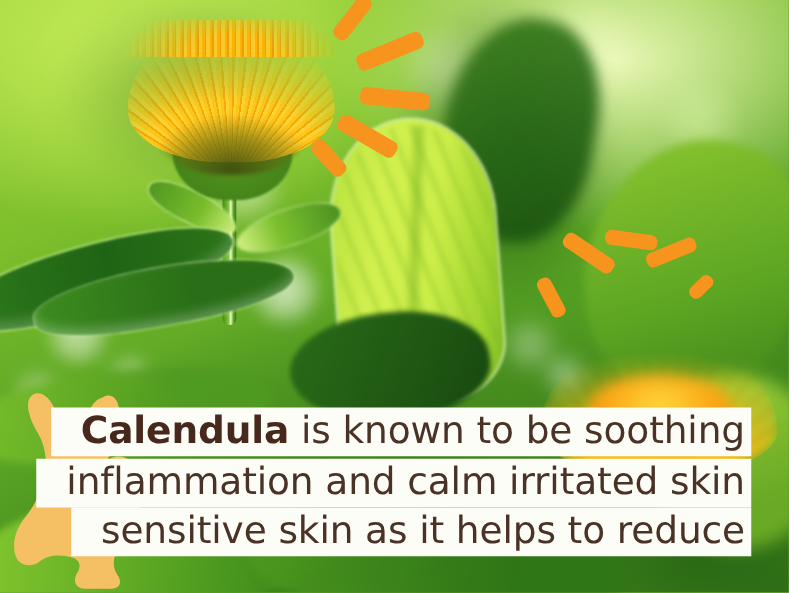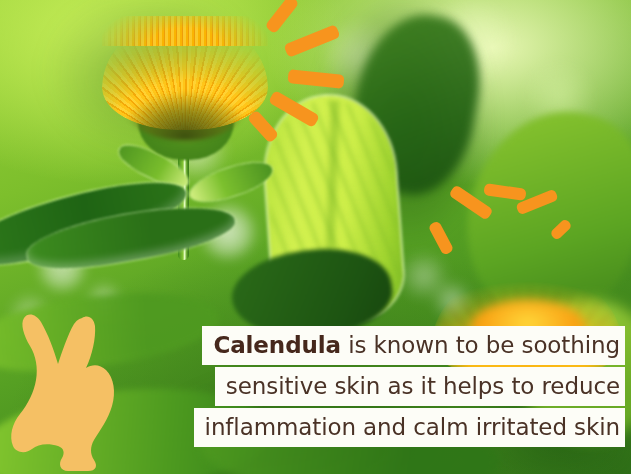--- a/index.html
+++ b/index.html
@@ -209,25 +209,25 @@
   
   #caption{
     position:absolute;left:0;top:326px;width:631px;height:120px;
     display:flex;flex-direction:column;align-items:flex-end;
   }
   .cap-line{
     display:inline-block;
     background:#FDFDF7;
     color:#4a3226;
     font-family:"DejaVu Sans", sans-serif;
-    font-size:23px;
+    font-size:30px;
     line-height:36px;
     letter-spacing:-.1px;
-    padding:1px 5px 2px 11px;
-    margin-right:6px;
+    padding:1px 5px 2px 24px;
+    margin-right:30px;
     white-space:nowrap;
   }
   .cap-line b{font-weight:700;color:#46281c;}
   #cap-1{margin-bottom:2px;}
   #cap-2{margin-bottom:2px;}
 </style>
 </head>
 <body>
 
 <div id="stage">
@@ -301,17 +301,17 @@
         C40,22 46,38 50,52
         C54,40 60,22 66,12
         C69,8 71,7 74,6 Z" fill="#F5C064"></path>
     </svg>
   </div>
 
   <div id="caption">
     <div class="cap-line" id="cap-1" style="background: rgb(253, 253, 247); color: rgb(74, 50, 38);">
       <b style="color: rgb(70, 40, 28);">Calendula</b><span> is known to be soothing</span>
     </div>
+    <div class="cap-line" id="cap-3" style="background: rgb(253, 253, 247); color: rgb(74, 50, 38);">inflammation and calm irritated skin</div>
     <div class="cap-line" id="cap-2" style="background: rgb(253, 253, 247); color: rgb(74, 50, 38);">sensitive skin as it helps to reduce</div>
-    <div class="cap-line" id="cap-3" style="background: rgb(253, 253, 247); color: rgb(74, 50, 38);">inflammation and calm irritated skin</div>
   </div>
 
 </div>
 
 </body></html>

